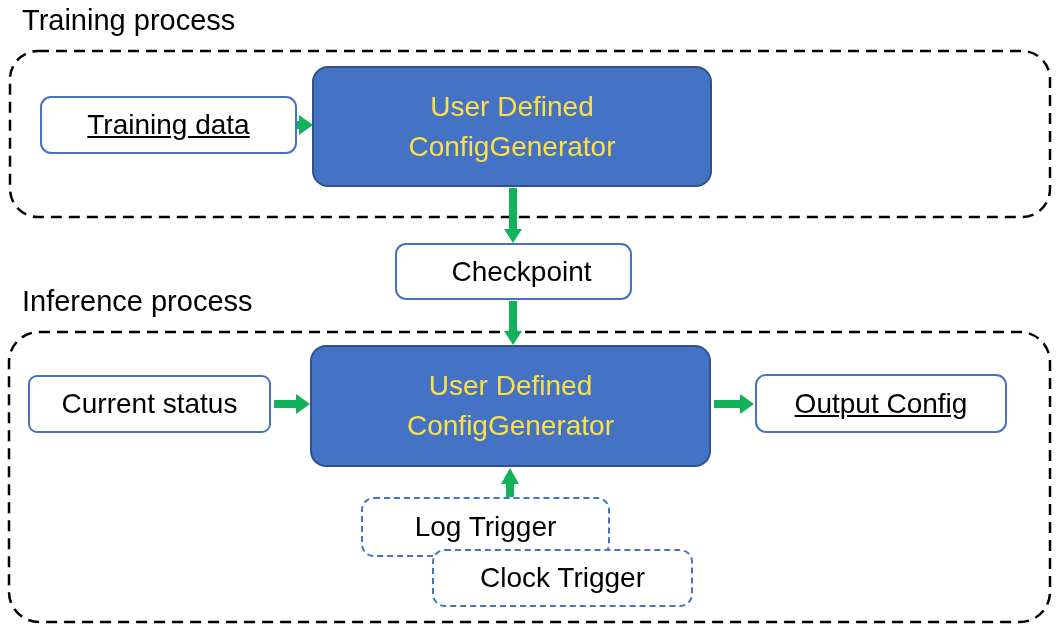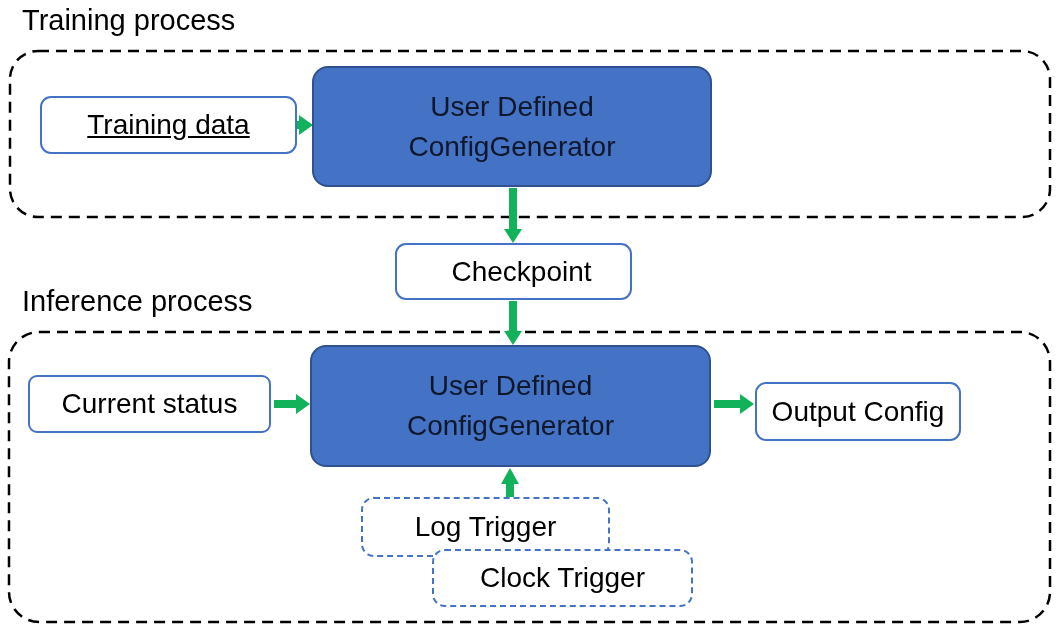--- a/index.html
+++ b/index.html
@@ -58,39 +58,39 @@
     background: #ffffff;
     border: 2px solid var(--white-box-border, #4472C4);
     border-radius: 11px;
     color: #000000;
     font-size: 28px;
   }
   .blue-box {
     background: var(--box-blue, #4472C4);
     border: 2px solid var(--box-blue-border, #2F528F);
     border-radius: 16px;
-    color: #0f172a;
+    color: #fde047;
     font-size: 28px;
     line-height: 40px;
     flex-direction: column;
   }
   .trigger-box {
     background: #ffffff;
     border: 2px dashed var(--trigger-border, #4472C4);
     border-radius: 13px;
     color: #000000;
     font-size: 28px;
   }
   
   #training-data-box  { left: 40px;  top: 96px;  width: 257px; height: 58px; text-decoration: underline; }
   #generator-training { left: 312px; top: 66px;  width: 400px; height: 121px; }
   #checkpoint-box     { left: 395px; top: 243px; width: 237px; height: 57px; padding-left: 16px; }
   #current-status-box { left: 28px;  top: 375px; width: 243px; height: 58px; border-radius: 9px; }
   #generator-inference{ left: 310px; top: 345px; width: 401px; height: 122px; }
-  #output-config-box  { left: 755px; top: 382px; width: 206px; height: 59px; }
+  #output-config-box  { left: 755px; top: 374px; width: 252px; height: 59px; text-decoration: underline; }
   #log-trigger-box    { left: 361px; top: 497px; width: 249px; height: 60px; z-index: 3; }
   #clock-trigger-box  { left: 432px; top: 549px; width: 261px; height: 58px; z-index: 4; }
 </style>
 </head>
 <body>
 
 <div id="canvas">
 
   <div id="training-label" class="section-label">Training process</div>
   <div id="inference-label" class="section-label">Inference process</div>

